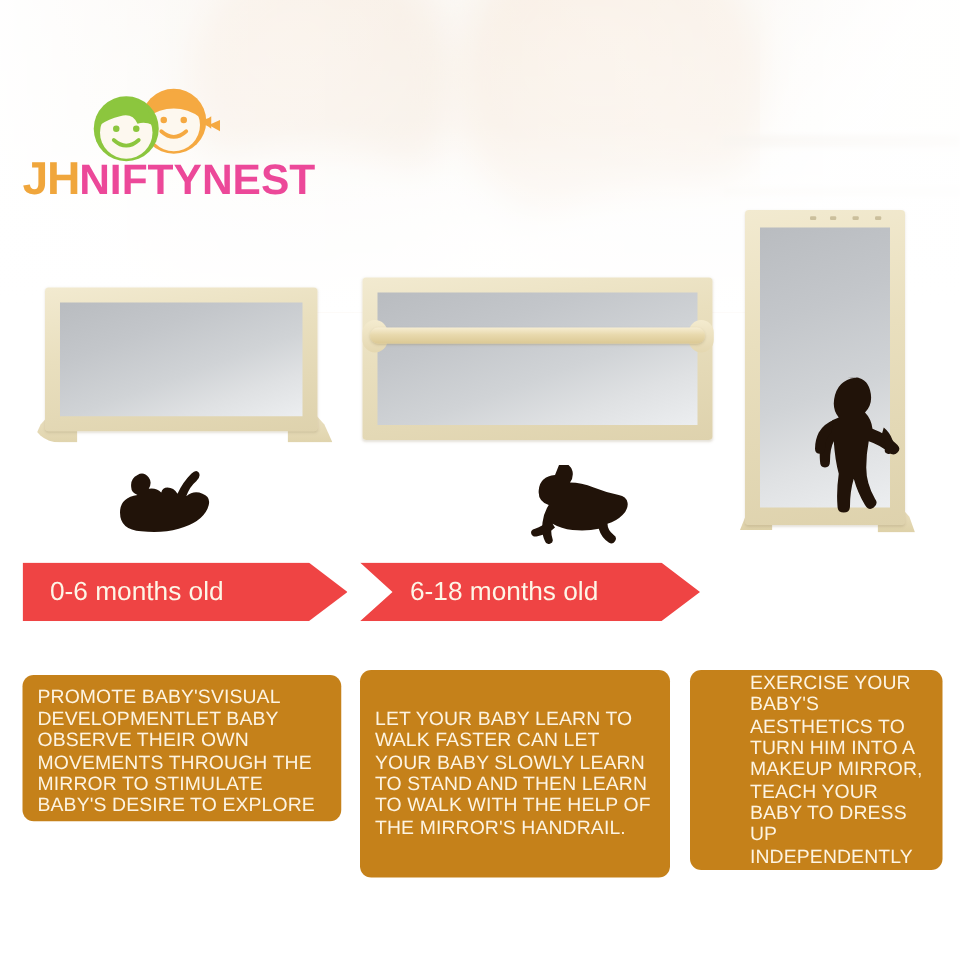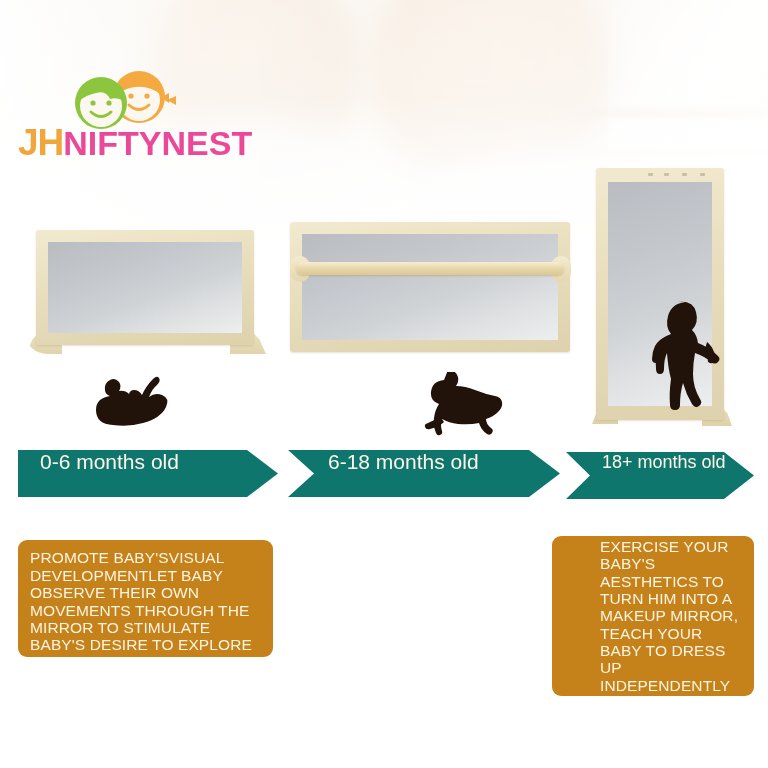--- a/index.html
+++ b/index.html
@@ -133,22 +133,22 @@
   
   .silo{position:absolute;fill:#211309;}
   #s1{left:88px;top:368px;}
   #s2{left:416px;top:372px;}
   #s3{left:645px;top:300px;}
 
   
   .banners{position:absolute;left:0;top:446px;width:768px;height:58px;}
   .banner{
     position:absolute;height:47px;
-    background:#0f766e;
-    display:flex;align-items:flex-start;
+    background:#ef4444;
+    display:flex;align-items:center;
     color:#fdf6e7;
     font-size:21px;font-weight:400;
     box-sizing:border-box;
   }
   .banner span{display:block;white-space:nowrap;}
   #b1{left:18px;top:4px;width:260px;padding-left:22px;
       clip-path:polygon(0 0,229px 0,260px 50%,229px 100%,0 100%);}
   #b2{left:288px;top:4px;width:272px;padding-left:40px;
       clip-path:polygon(0 0,241px 0,272px 50%,241px 100%,0 100%,26px 50%);}
   #b3{left:566px;top:6px;width:188px;padding-left:36px;font-size:18px;
@@ -271,27 +271,27 @@
     </div>
   </div>
 
   <div class="banners">
     <div class="banner" id="b1">
       <span>0-6 months old</span>
     </div>
     <div class="banner" id="b2">
       <span>6-18 months old</span>
     </div>
-    <div class="banner" id="b3">
-      <span>18+ months old</span>
-    </div>
   </div>
 
   <div class="cards">
     <div class="card" id="c1">
       <p>PROMOTE BABY'SVISUAL DEVELOPMENTLET BABY OBSERVE THEIR OWN MOVEMENTS THROUGH THE MIRROR TO STIMULATE BABY'S DESIRE TO EXPLORE</p>
     </div>
+    <div class="card" id="c2">
+      <p>LET YOUR BABY LEARN TO WALK FASTER CAN LET YOUR BABY SLOWLY LEARN TO STAND AND THEN LEARN TO WALK WITH THE HELP OF THE MIRROR'S HANDRAIL.</p>
+    </div>
     <div class="card" id="c3">
       <p>EXERCISE YOUR BABY'S AESTHETICS TO TURN HIM INTO A MAKEUP MIRROR, TEACH YOUR BABY TO DRESS UP INDEPENDENTLY</p>
     </div>
   </div>
 
 </div>
 
 </body></html>

